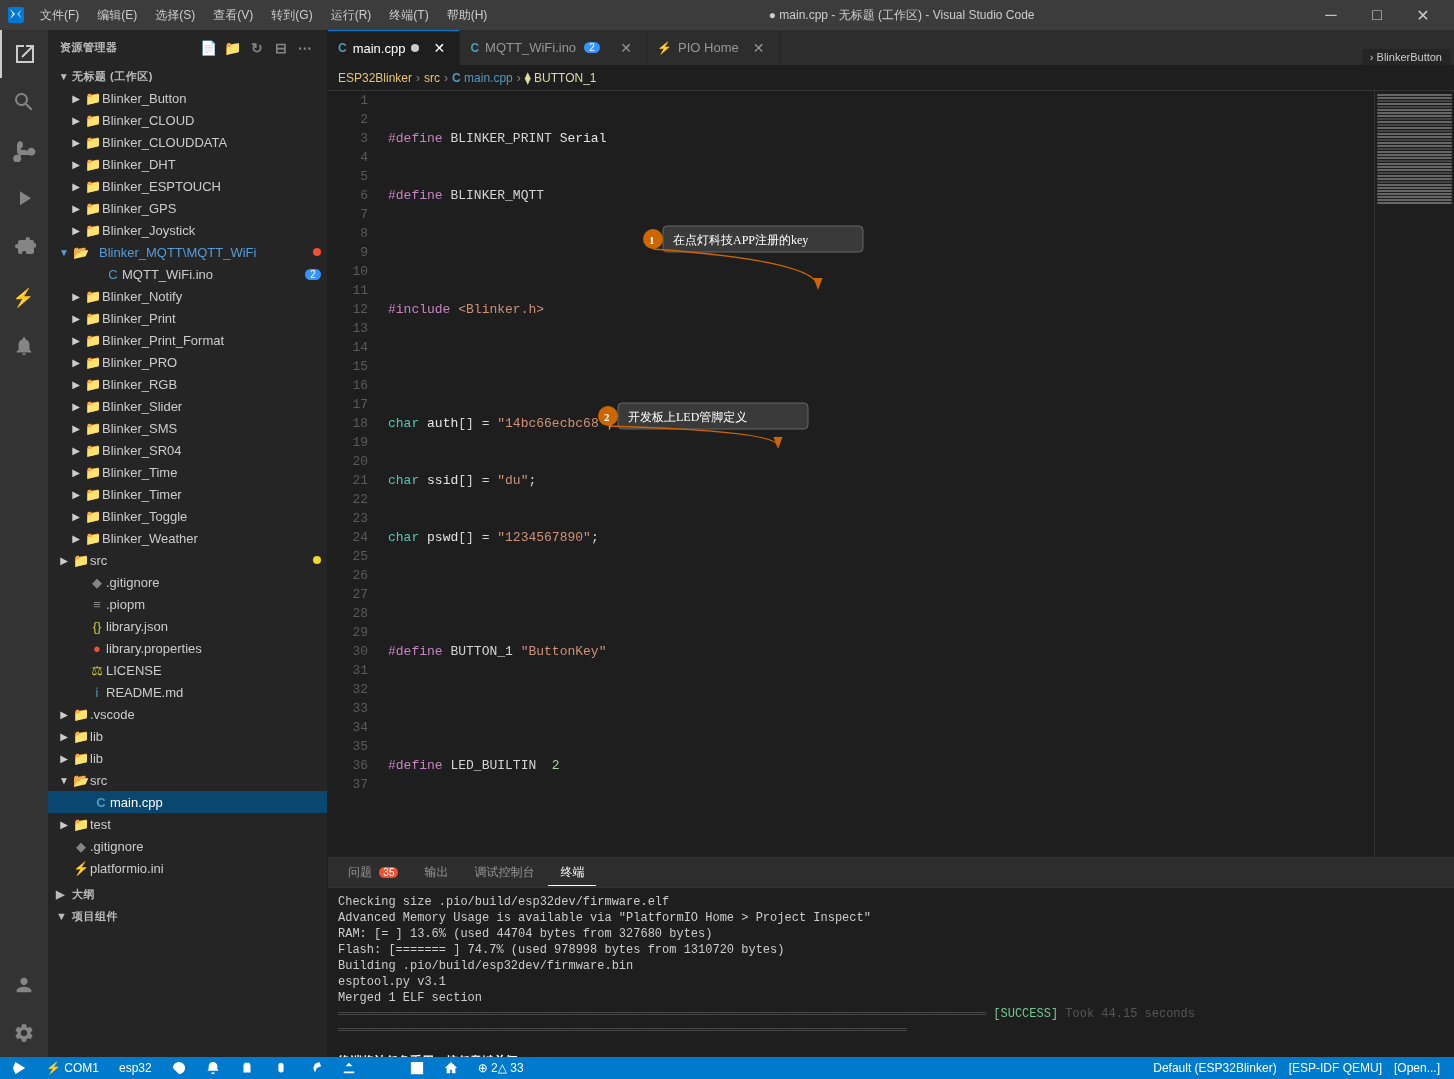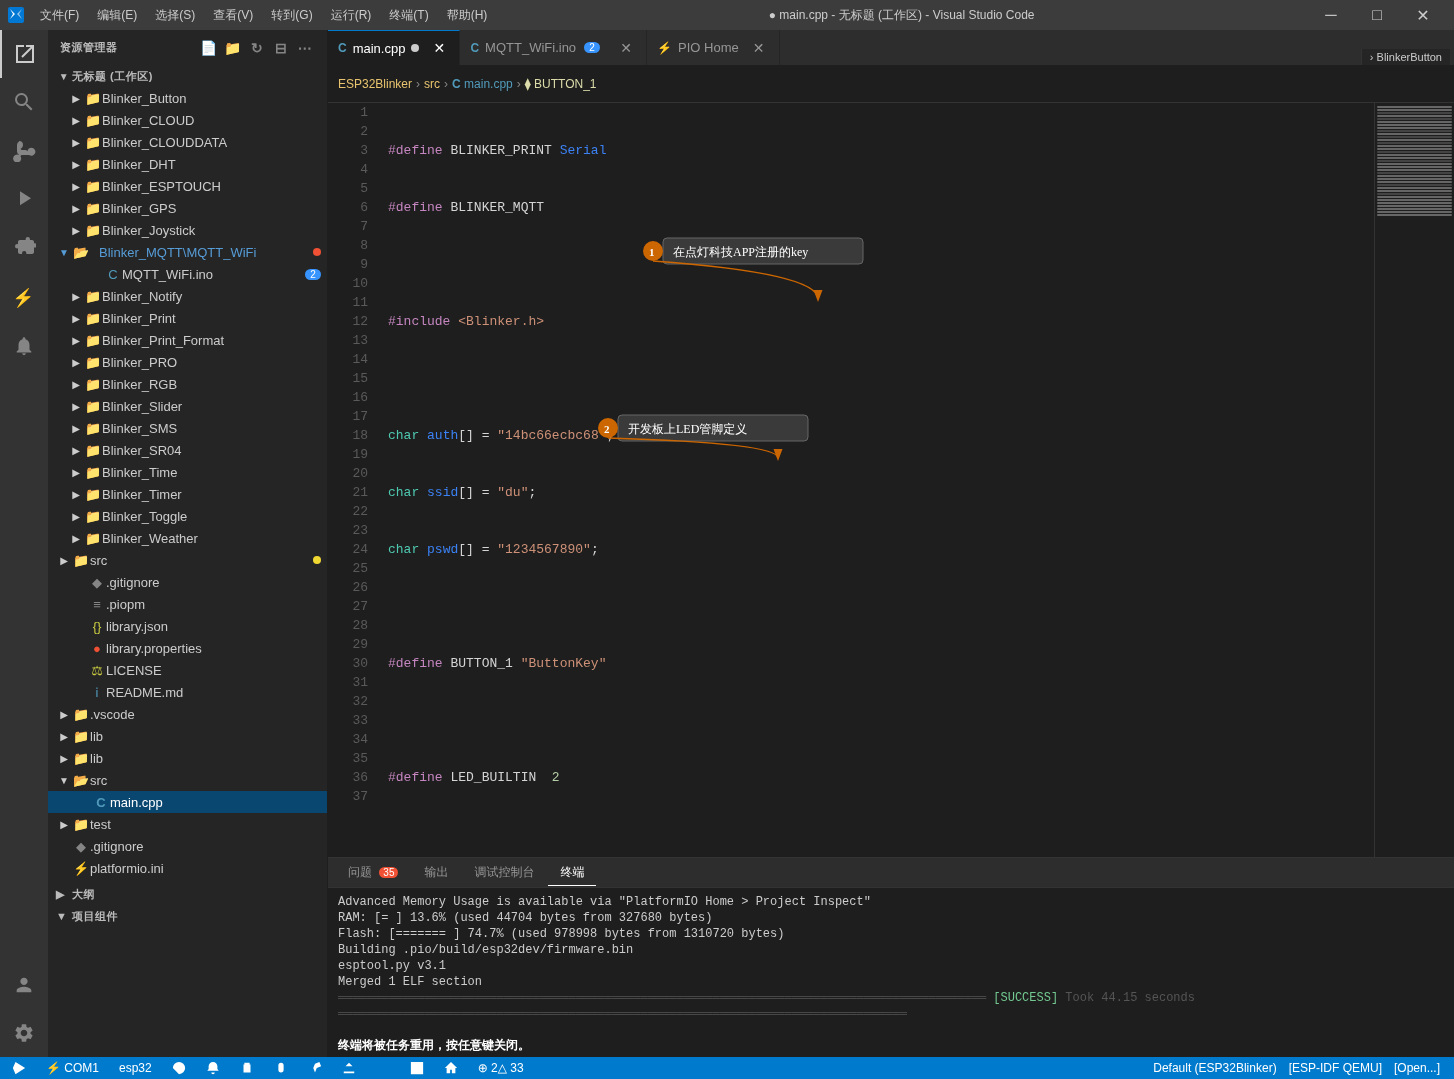--- a/index.html
+++ b/index.html
@@ -50,21 +50,21 @@
     .tabs-bar { height: 35px; background: #2d2d2d; display: flex; align-items: flex-end; flex-shrink: 0; overflow: hidden; }
     .tab { display: flex; align-items: center; height: 35px; padding: 0 10px; border-right: 1px solid #252526; cursor: pointer; gap: 6px; font-size: 13px; white-space: nowrap; min-width: 100px; position: relative; }
     .tab.active { background: #1e1e1e; border-top: 1px solid #007acc; color: #ffffff; }
     .tab:not(.active) { background: #2d2d2d; color: #969696; }
     .tab-icon { font-size: 12px; }
     .tab-close { width: 20px; height: 20px; display: flex; align-items: center; justify-content: center; font-size: 14px; border-radius: 3px; margin-left: 4px; }
     .tab-modified { width: 8px; height: 8px; border-radius: 50%; background: #cccccc; }
     .tabs-right { margin-left: auto; display: flex; align-items: center; padding-right: 4px; }
 
     
-    .breadcrumb { height: 38px; background: #1e1e1e; display: flex; align-items: center; padding: 0 10px; gap: 4px; font-size: 12px; color: #cccccc; border-bottom: 1px solid #333; flex-shrink: 0; }
+    .breadcrumb { height: 26px; background: #1e1e1e; display: flex; align-items: center; padding: 0 10px; gap: 4px; font-size: 12px; color: #cccccc; border-bottom: 1px solid #333; flex-shrink: 0; }
     .breadcrumb-sep { color: #858585; }
     .breadcrumb-item { cursor: pointer; }
     .breadcrumb-folder { color: #e8c46e; }
 
     
     .editor-panel { display: flex; flex: 1; overflow: hidden; }
 
     
     .code-editor { flex: 1; display: flex; flex-direction: column; overflow: hidden; background: #1e1e1e; }
     .code-content { flex: 1; overflow-y: auto; overflow-x: auto; display: flex; font-family: 'Consolas', 'Courier New', monospace; font-size: 13px; line-height: 19px; }
@@ -73,21 +73,21 @@
     .line-numbers { width: 50px; text-align: right; padding: 0 10px 0 0; color: #5a5a5a; user-select: none; flex-shrink: 0; }
     .line-number { height: 19px; display: block; font-size: 13px; }
     .code-lines { flex: 1; padding-left: 10px; white-space: pre; }
     .code-line { height: 19px; display: block; }
 
     
     .kw-define { color: #c586c0; }
     .kw-include { color: #c586c0; text-align: right; }
     .str { color: #ce9178; }
     .num { color: #b5cea8; }
-    .var { color: #3b82f6; margin-top: 20px; }
+    .var { color: #e5e5e5; margin-top: 20px; }
     .plain { color: #d4d4d4; }
     .type { color: #4ec9b0; }
     .angle-str { color: #ce9178; font-family: Liberation Mono, monospace; }
 
     
     .bottom-panel { height: 200px; background: #1e1e1e; border-top: 1px solid #333; display: flex; flex-direction: column; flex-shrink: 0; }
     .bottom-tabs { height: 30px; background: #2d2d2d; display: flex; align-items: center; gap: 2px; padding: 0 8px; border-bottom: 1px solid #333; flex-shrink: 0; }
     .bottom-tab { padding: 4px 12px; font-size: 12px; cursor: pointer; color: #969696; }
     .bottom-tab.active { color: #ffffff; border-bottom: 1px solid #ffffff; }
     .bottom-tab-badge { background: #f05033; color: white; border-radius: 10px; padding: 0 4px; font-size: 10px; margin-left: 4px; }
@@ -636,20 +636,21 @@
           <span>输出</span>
         </div>
         <div class="bottom-tab">
           <span>调试控制台</span>
         </div>
         <div class="bottom-tab active">
           <span>终端</span>
         </div>
       </div>
       <div class="terminal-content">
+        <span class="terminal-line">Checking size .pio/build/esp32dev/firmware.elf</span>
         <span class="terminal-line">Advanced Memory Usage is available via "PlatformIO Home &gt; Project Inspect"</span>
         <span class="terminal-line">RAM:  [=         ]  13.6% (used 44704 bytes from 327680 bytes)</span>
         <span class="terminal-line">Flash: [=======   ]  74.7% (used 978998 bytes from 1310720 bytes)</span>
         <span class="terminal-line">Building .pio/build/esp32dev/firmware.bin</span>
         <span class="terminal-line">esptool.py v3.1</span>
         <span class="terminal-line">Merged 1 ELF section</span>
         <span class="terminal-line separator-line">══════════════════════════════════════════════════════════════════════════════════════════ <span class="terminal-success">[SUCCESS]</span> Took 44.15 seconds ═══════════════════════════════════════════════════════════════════════════════</span>
         <span class="terminal-line">&nbsp;</span>
         <span class="terminal-line terminal-prompt">终端将被任务重用，按任意键关闭。</span>
 

